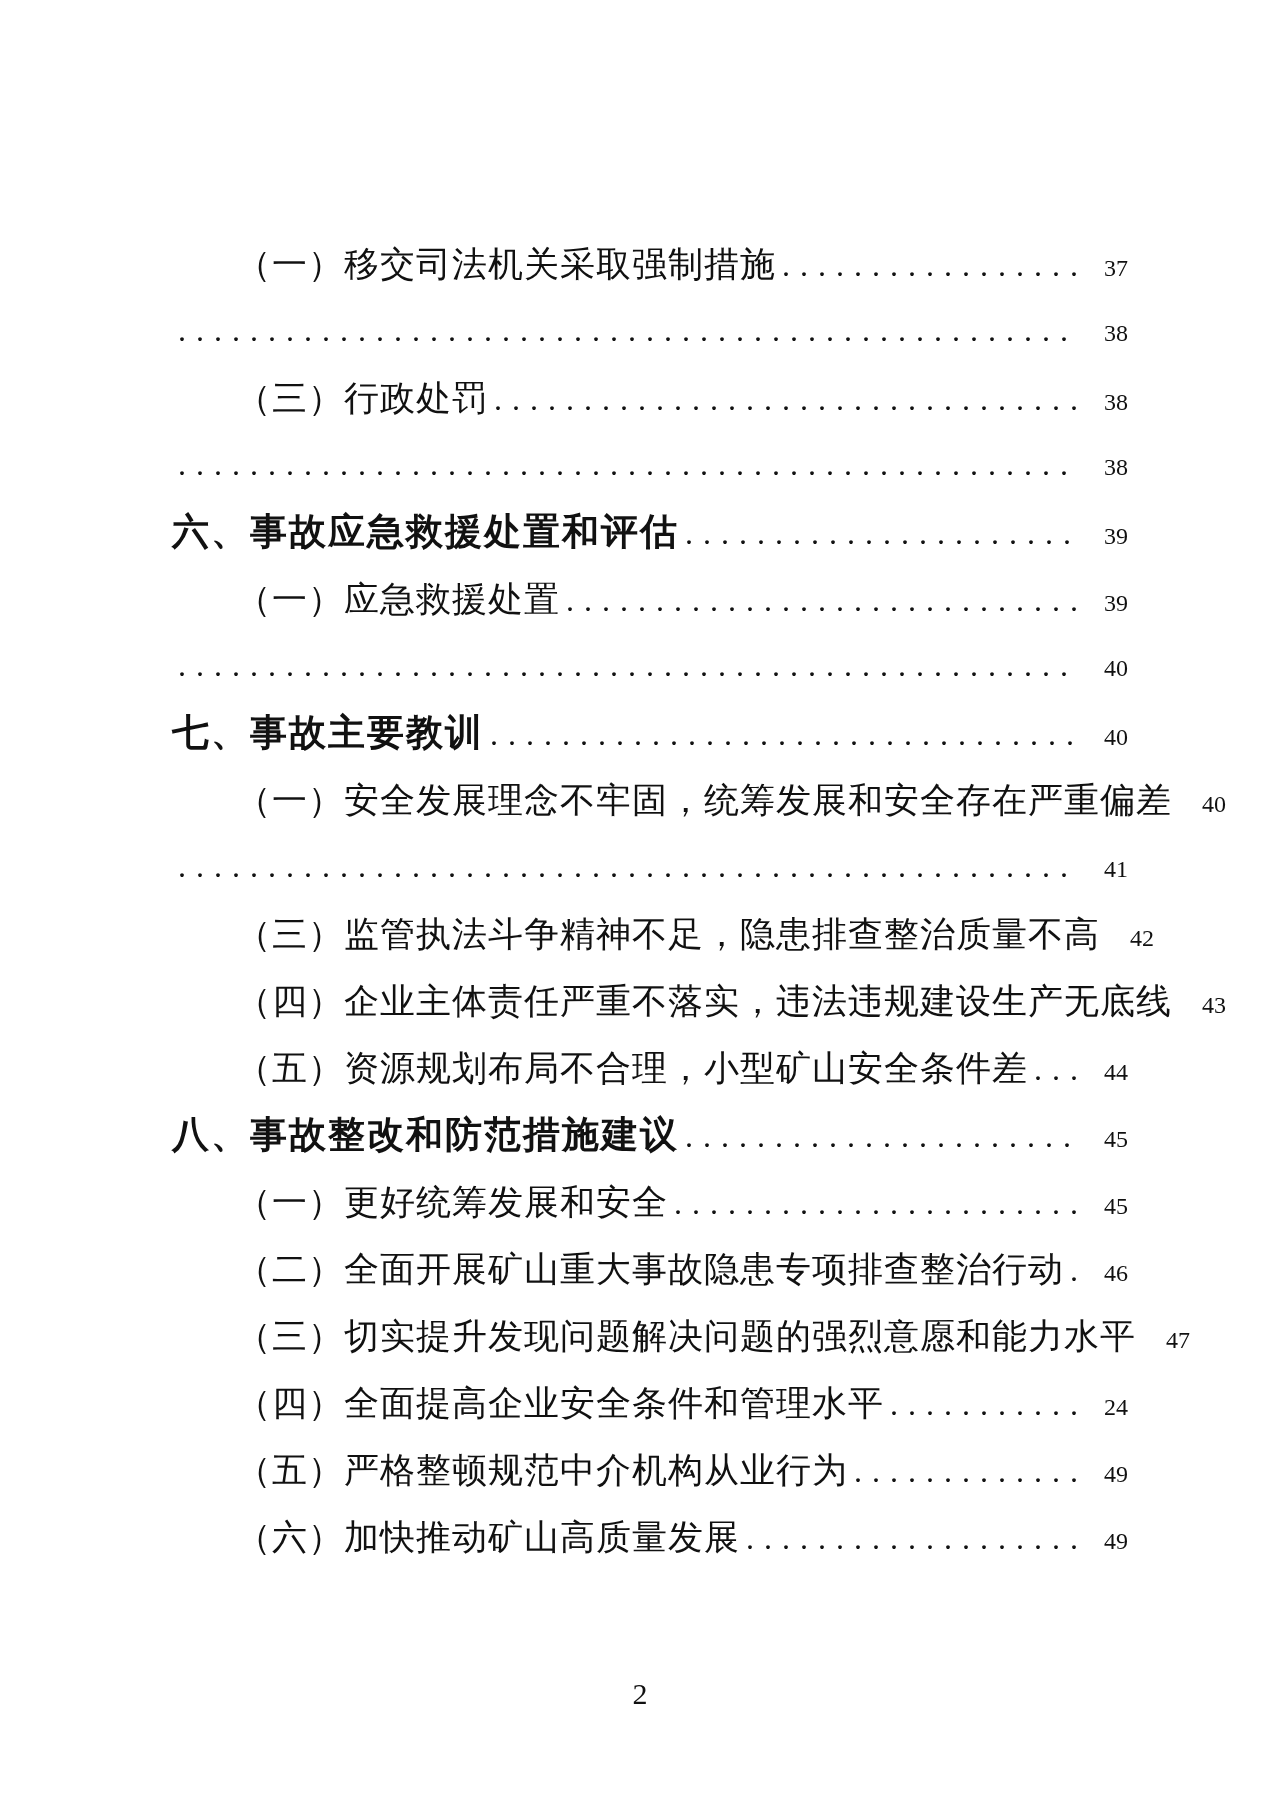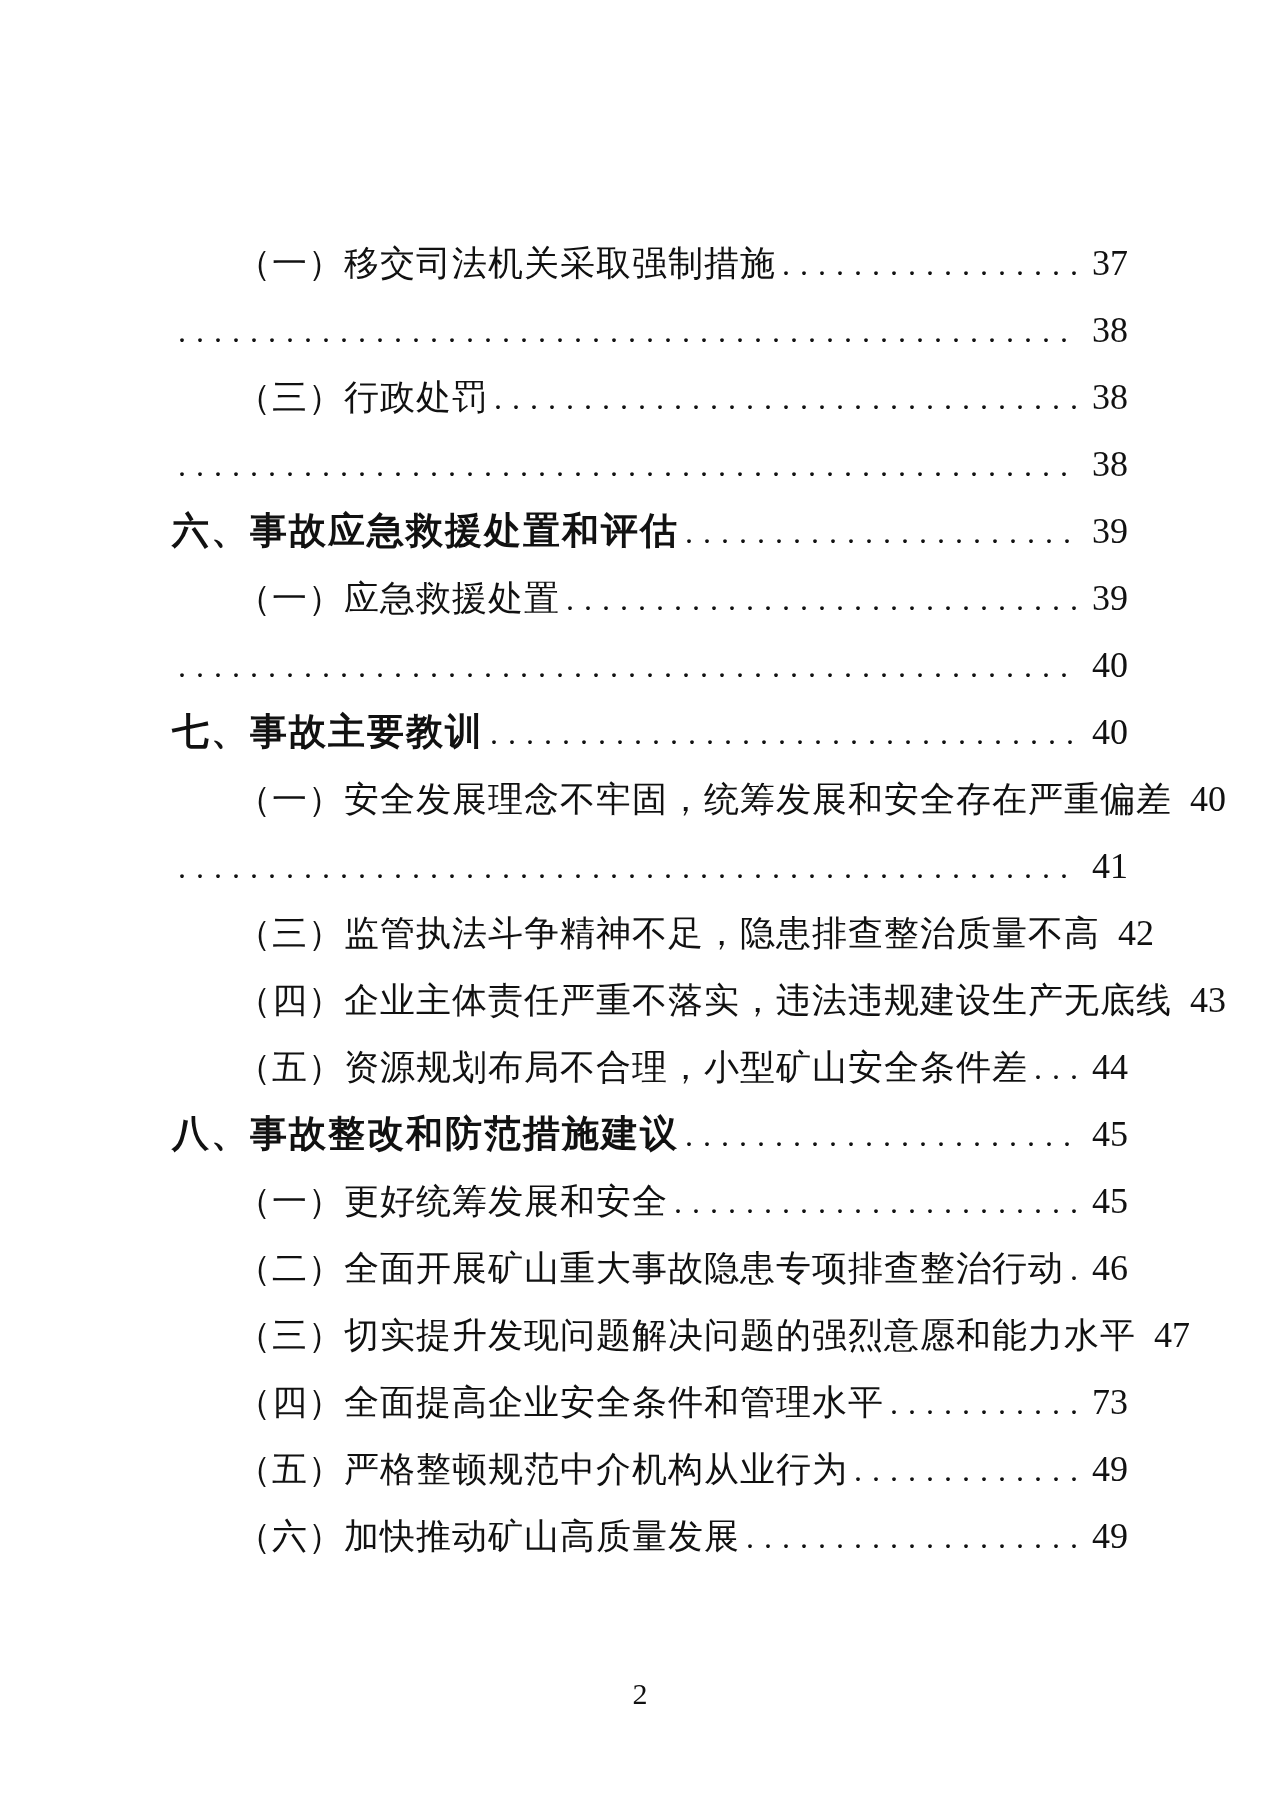--- a/index.html
+++ b/index.html
@@ -24,21 +24,21 @@
   .row {
     display: flex;
     align-items: baseline;
     height: 67px;
     line-height: 67px;
     white-space: nowrap;
   }
   .row .label {
     flex: 0 0 auto;
     font-size: 35px;
-    font-family: Liberation Mono, monospace;
+    font-family: Liberation Sans, sans-serif;
     letter-spacing: 1px;
   }
   .row.sub .label {
     padding-left: 64px;
     font-weight: 400;
   }
   .row.chapter .label {
     font-weight: 700;
     font-size: 37px;
     letter-spacing: 2px;
@@ -52,21 +52,21 @@
     letter-spacing: 10px;
     padding-left: 6px;
     min-width: 0;
   }
   .row .pagenum {
     flex: 0 0 auto;
     margin-left: 8px;
     min-width: 40px;
     text-align: right;
     font-family: "Liberation Serif", "DejaVu Serif", serif;
-    font-size: 36px;
+    font-size: 24px;
   }
   .footer {
     margin-top: 90px;
     height: 67px;
     line-height: 67px;
     text-align: center;
     font-family: "Liberation Serif", "DejaVu Serif", serif;
     font-size: 30px;
   }
 </style>
@@ -152,21 +152,21 @@
     <span class="pagenum">46</span>
   </div>
       <div class="row sub">
     <span class="label">（三）切实提升发现问题解决问题的强烈意愿和能力水平</span>
     <span class="dots" aria-hidden="true">............................................................</span>
     <span class="pagenum">47</span>
   </div>
       <div class="row sub">
     <span class="label">（四）全面提高企业安全条件和管理水平</span>
     <span class="dots" aria-hidden="true">............................................................</span>
-    <span class="pagenum">73</span>
+    <span class="pagenum">24</span>
   </div>
       <div class="row sub">
     <span class="label">（五）严格整顿规范中介机构从业行为</span>
     <span class="dots" aria-hidden="true">............................................................</span>
     <span class="pagenum">49</span>
   </div>
       <div class="row sub">
     <span class="label">（六）加快推动矿山高质量发展</span>
     <span class="dots" aria-hidden="true">............................................................</span>
     <span class="pagenum">49</span>

